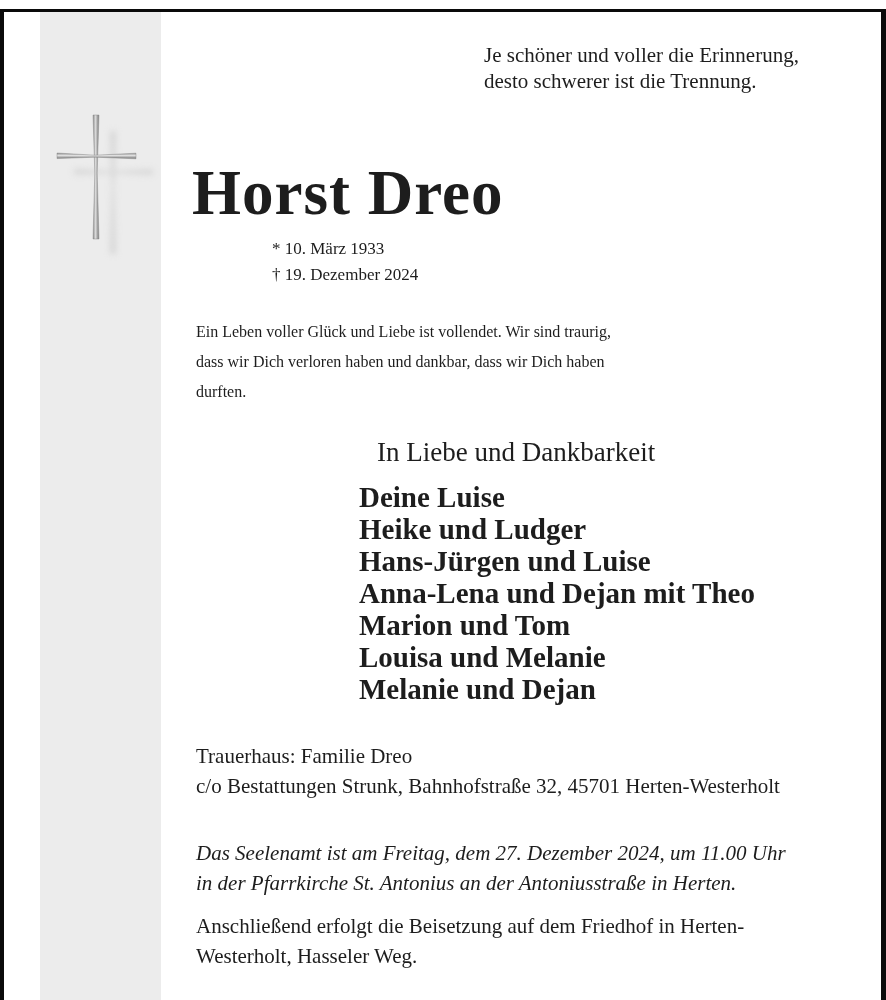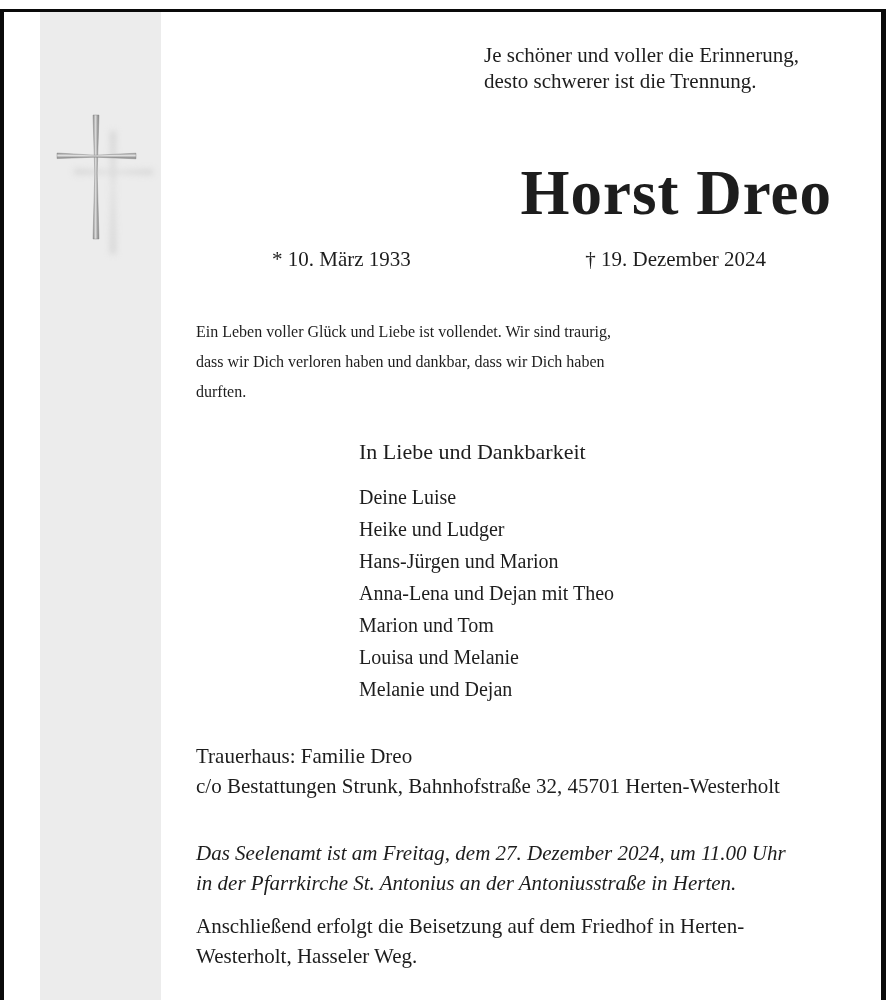--- a/index.html
+++ b/index.html
@@ -21,40 +21,40 @@
   .side-strip{
     position:absolute;left:40px;top:3px;width:121px;height:989px;
     background:#ececec;
   }
   .cross-wrap{position:absolute;left:48px;top:92px;width:120px;height:162px;}
   .epigraph{
     position:absolute;left:484px;top:33px;
     font-size:21px;line-height:26px;white-space:pre-line;
   }
   .deceased-name{
-    position:absolute;left:182px;top:150px;width:650px;
-    font-size:63px;font-weight:bold;text-align:right;
+    position:absolute;left:192px;top:150px;width:650px;
+    font-size:63px;font-weight:bold;text-align:left;
     letter-spacing:1px;line-height:1.1;
   }
   .dates-row{
-    position:absolute;left:272px;top:237px;width:494px;
+    position:absolute;left:272px;top:227px;width:494px;
     display:flex;justify-content:space-between;
-    font-size:21px;line-height:26px;
+    font-size:17px;line-height:26px;flex-direction:column;
   }
   .obituary-text{
     position:absolute;left:196px;top:308px;width:660px;
     font-size:16px;line-height:30px;white-space:pre-line;
   }
   .closing-line{
-    position:absolute;left:359px;top:430px;
-    font-size:22px;line-height:26px;
+    position:absolute;left:377px;top:430px;
+    font-size:27px;line-height:26px;
   }
   .mourners-list{
     position:absolute;left:359px;top:472px;
-    font-size:20px;font-weight:normal;line-height:32px;
+    font-size:29px;font-weight:bold;line-height:32px;
   }
   .info-block{
     position:absolute;left:196px;width:670px;
     font-size:21px;line-height:30px;white-space:pre-line;
   }
   .funeral-home-info{top:732px;}
   .service-info{top:829px;font-style:italic;}
   .burial-info{top:902px;}
 </style>
 </head>
@@ -108,21 +108,21 @@
 
   <div class="obituary-text">Ein Leben voller Glück und Liebe ist vollendet. Wir sind traurig,
 dass wir Dich verloren haben und dankbar, dass wir Dich haben
 durften.</div>
 
   <div class="closing-line">In Liebe und Dankbarkeit</div>
 
   <div class="mourners-list">
       <div class="mourner">Deine Luise</div>
       <div class="mourner">Heike und Ludger</div>
-      <div class="mourner">Hans-Jürgen und Marion</div>
+      <div class="mourner">Hans-Jürgen und Luise</div>
       <div class="mourner">Anna-Lena und Dejan mit Theo</div>
       <div class="mourner">Marion und Tom</div>
       <div class="mourner">Louisa und Melanie</div>
       <div class="mourner">Melanie und Dejan</div>
     </div>
 
   <div class="info-block funeral-home-info">Trauerhaus: Familie Dreo
 c/o Bestattungen Strunk, Bahnhofstraße 32, 45701 Herten-Westerholt</div>
 
   <div class="info-block service-info">Das Seelenamt ist am Freitag, dem 27. Dezember 2024, um 11.00 Uhr

